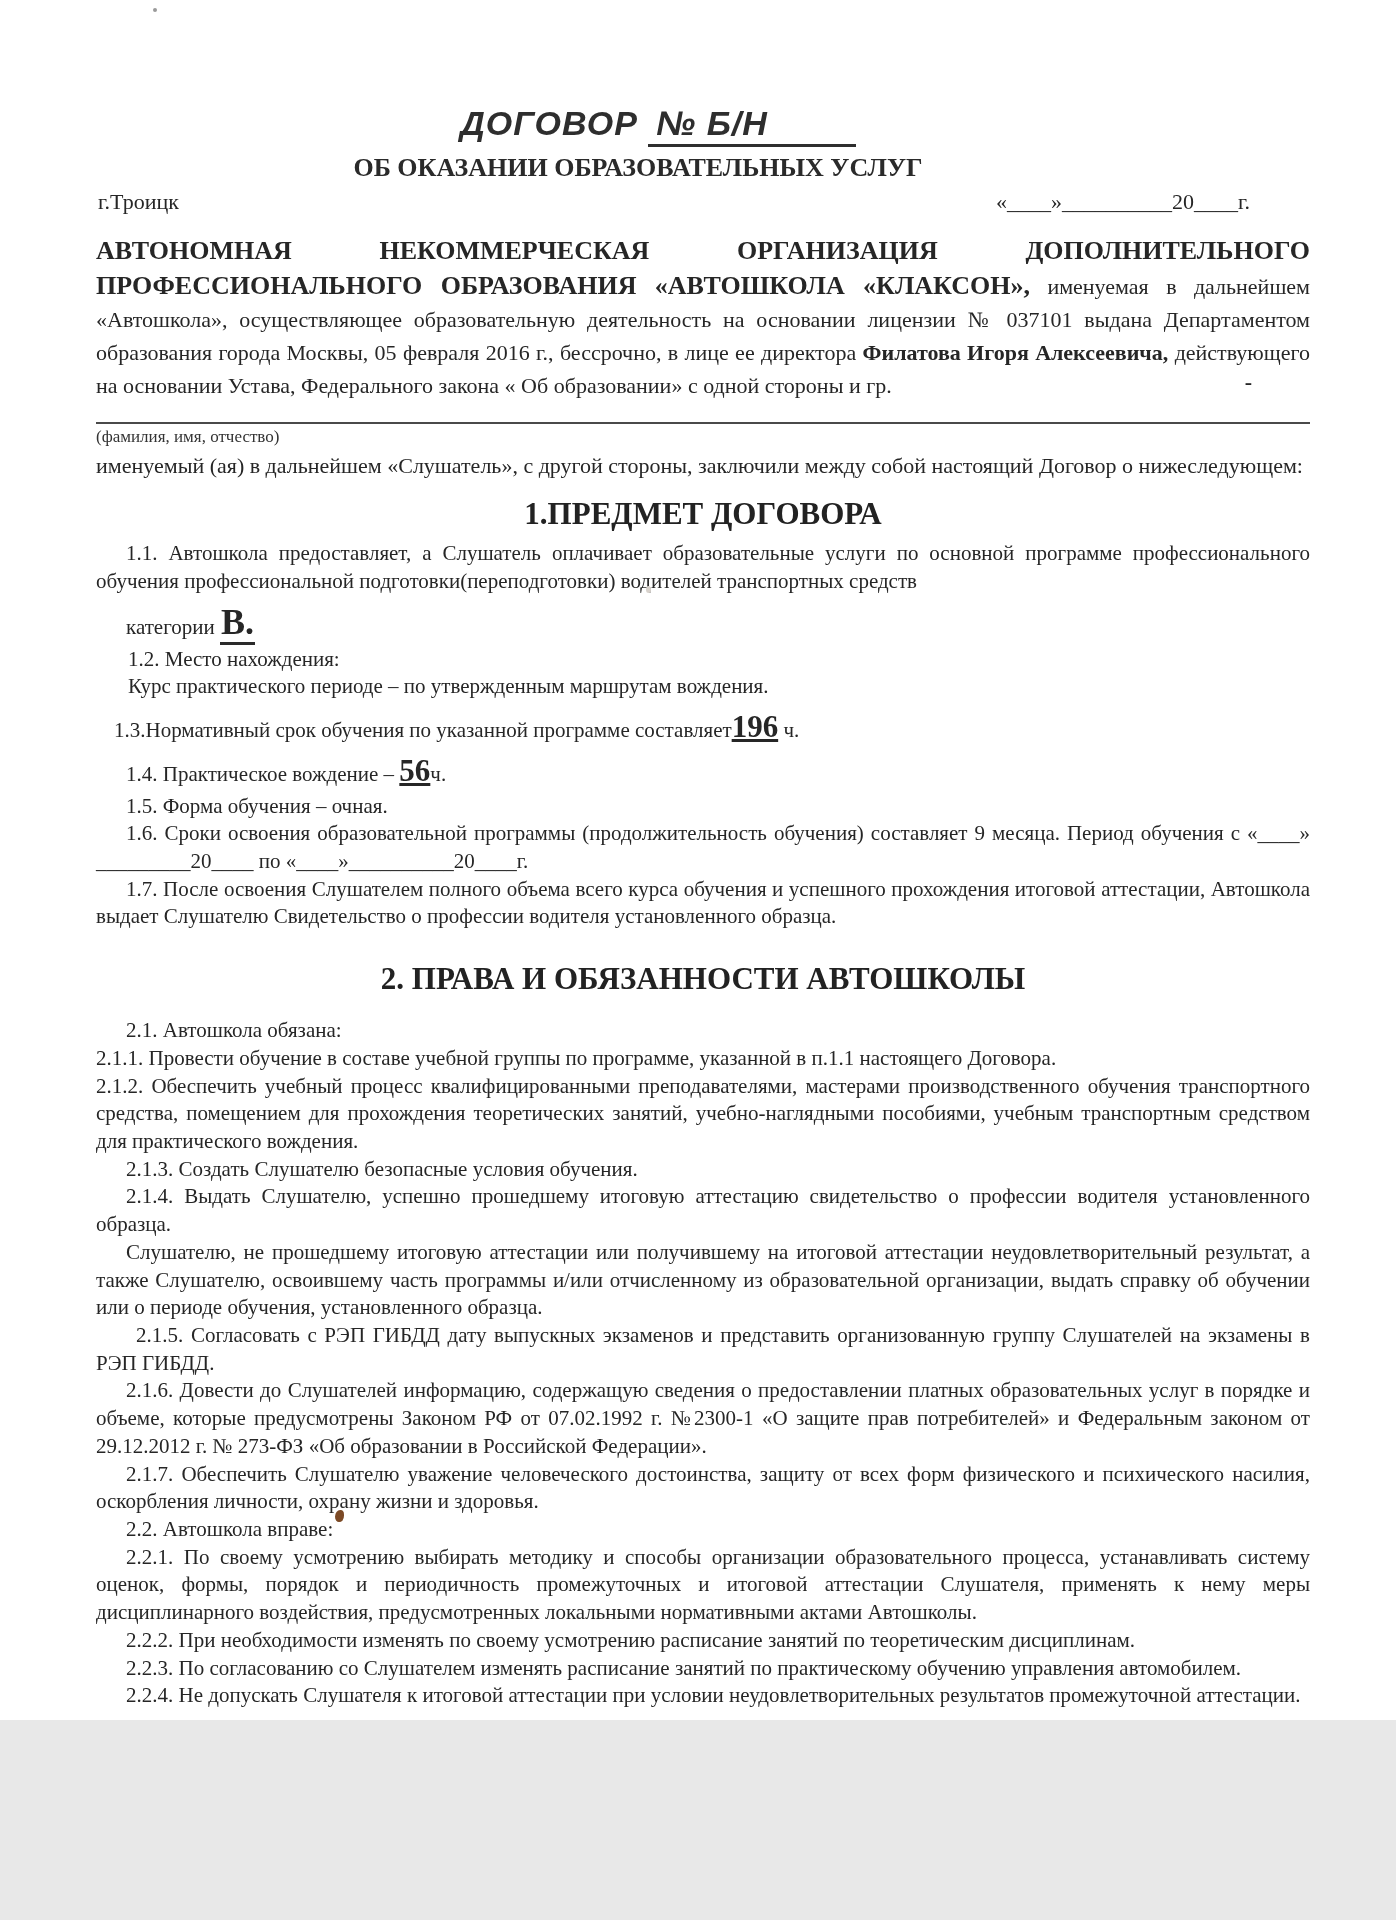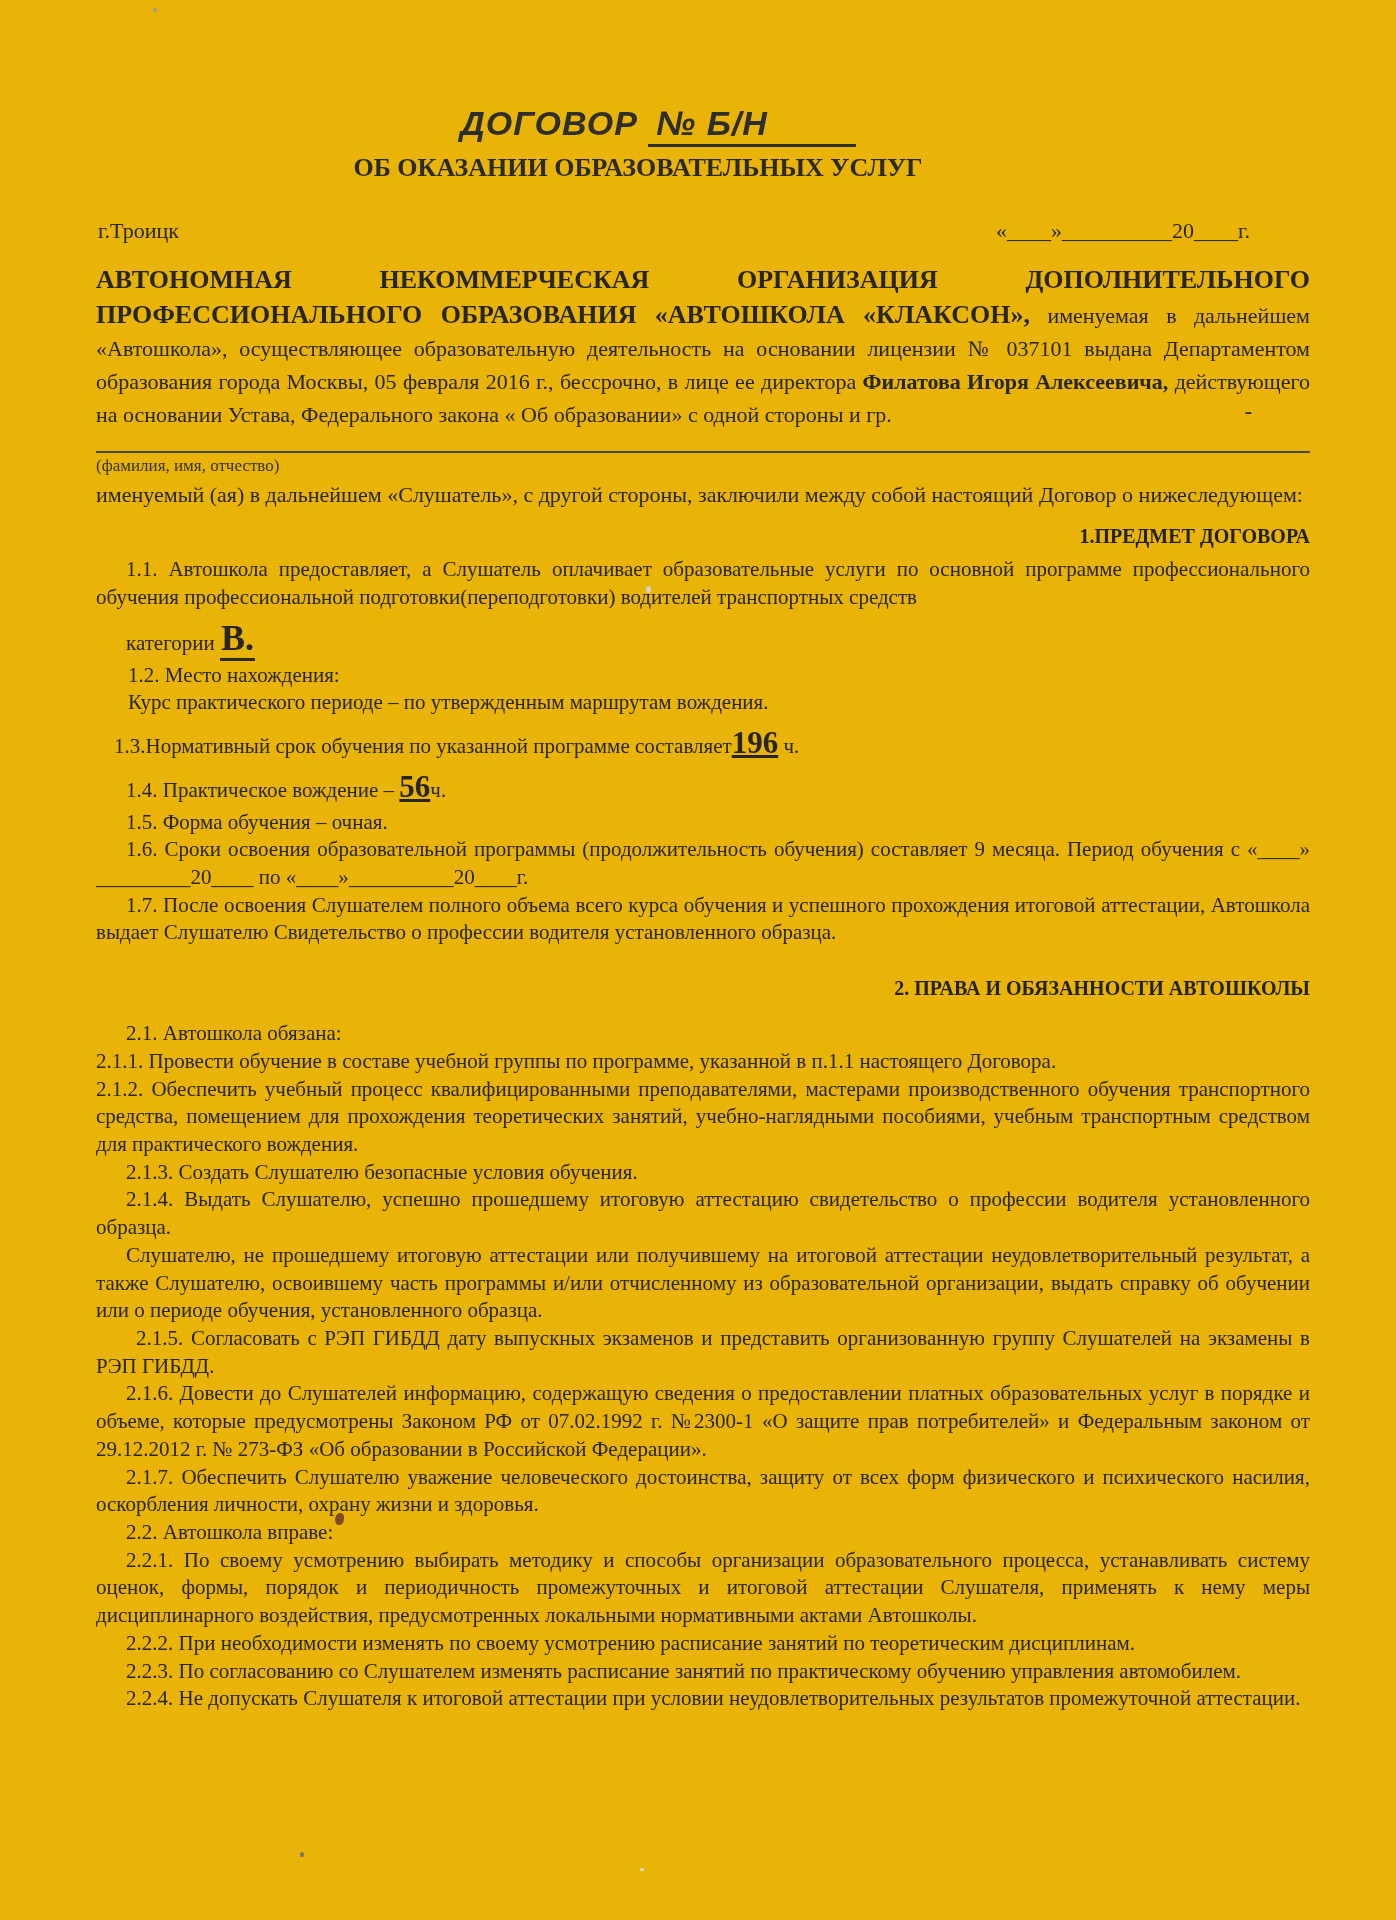--- a/index.html
+++ b/index.html
@@ -1,20 +1,20 @@
 <!DOCTYPE html>
 <html><head>
 <meta charset="utf-8">
 <style>
   html,body { margin:0; padding:0; background:#e8e8e8; }
   .page {
     position:relative;
-    width:1396px; height:1920px;
+    width:1396px; height:1720px;
     margin:0 auto;
-    background:#eab308;
+    background:#ffffff;
     overflow:hidden;
     font-family:"Liberation Serif", serif;
     color:#262626;
   }
   .content { padding:104px 86px 0 96px; }
 
   
   .title-line {
     text-align:center;
     transform:translateX(-45px);
@@ -31,21 +31,21 @@
   .subtitle {
     text-align:center;
     transform:translateX(-65px);
     font-weight:bold; font-size:26px; color:#2a2a2a;
     margin:0 0 6px 0;
   }
   .meta-row {
     display:flex; justify-content:space-between; align-items:baseline;
     font-size:22px; margin:0 60px 18px 0;
   }
-  .meta-row .city { margin-left:2px;margin-top:29px; }
+  .meta-row .city { margin-left:2px; }
 
   
   .preamble {
     position:relative;
     font-size:22px; line-height:1.5;
     text-align:justify; margin:0;
   }
   .org-bold { font-weight:bold; font-size:26px; line-height:1.35; }
   .b { font-weight:bold; }
   .stray-dash { position:absolute; right:58px; bottom:4px; font-weight:bold; }
@@ -53,21 +53,21 @@
   .sig-line { border-bottom:2px solid #4a4a4a; height:16px; margin:4px 0 3px 0; }
   .fio-caption { font-size:17px; margin:0 0 2px 0; color:#333; }
 
   .after-fio {
     font-size:22px; line-height:1.5;
     text-align:justify; margin:0;
   }
 
   
   .sec-heading {
-    text-align:right; font-weight:bold; font-size:20px;
+    text-align:center; font-weight:bold; font-size:31px;
     color:#222; margin:14px 0 8px 0;
   }
   .sec-heading.second { margin:30px 0 20px 0; }
 
   
   .clause {
     font-size:21px; line-height:1.32;
     text-align:justify; margin:0; color:#262626;
   }
   .ind  { text-indent:30px; }

